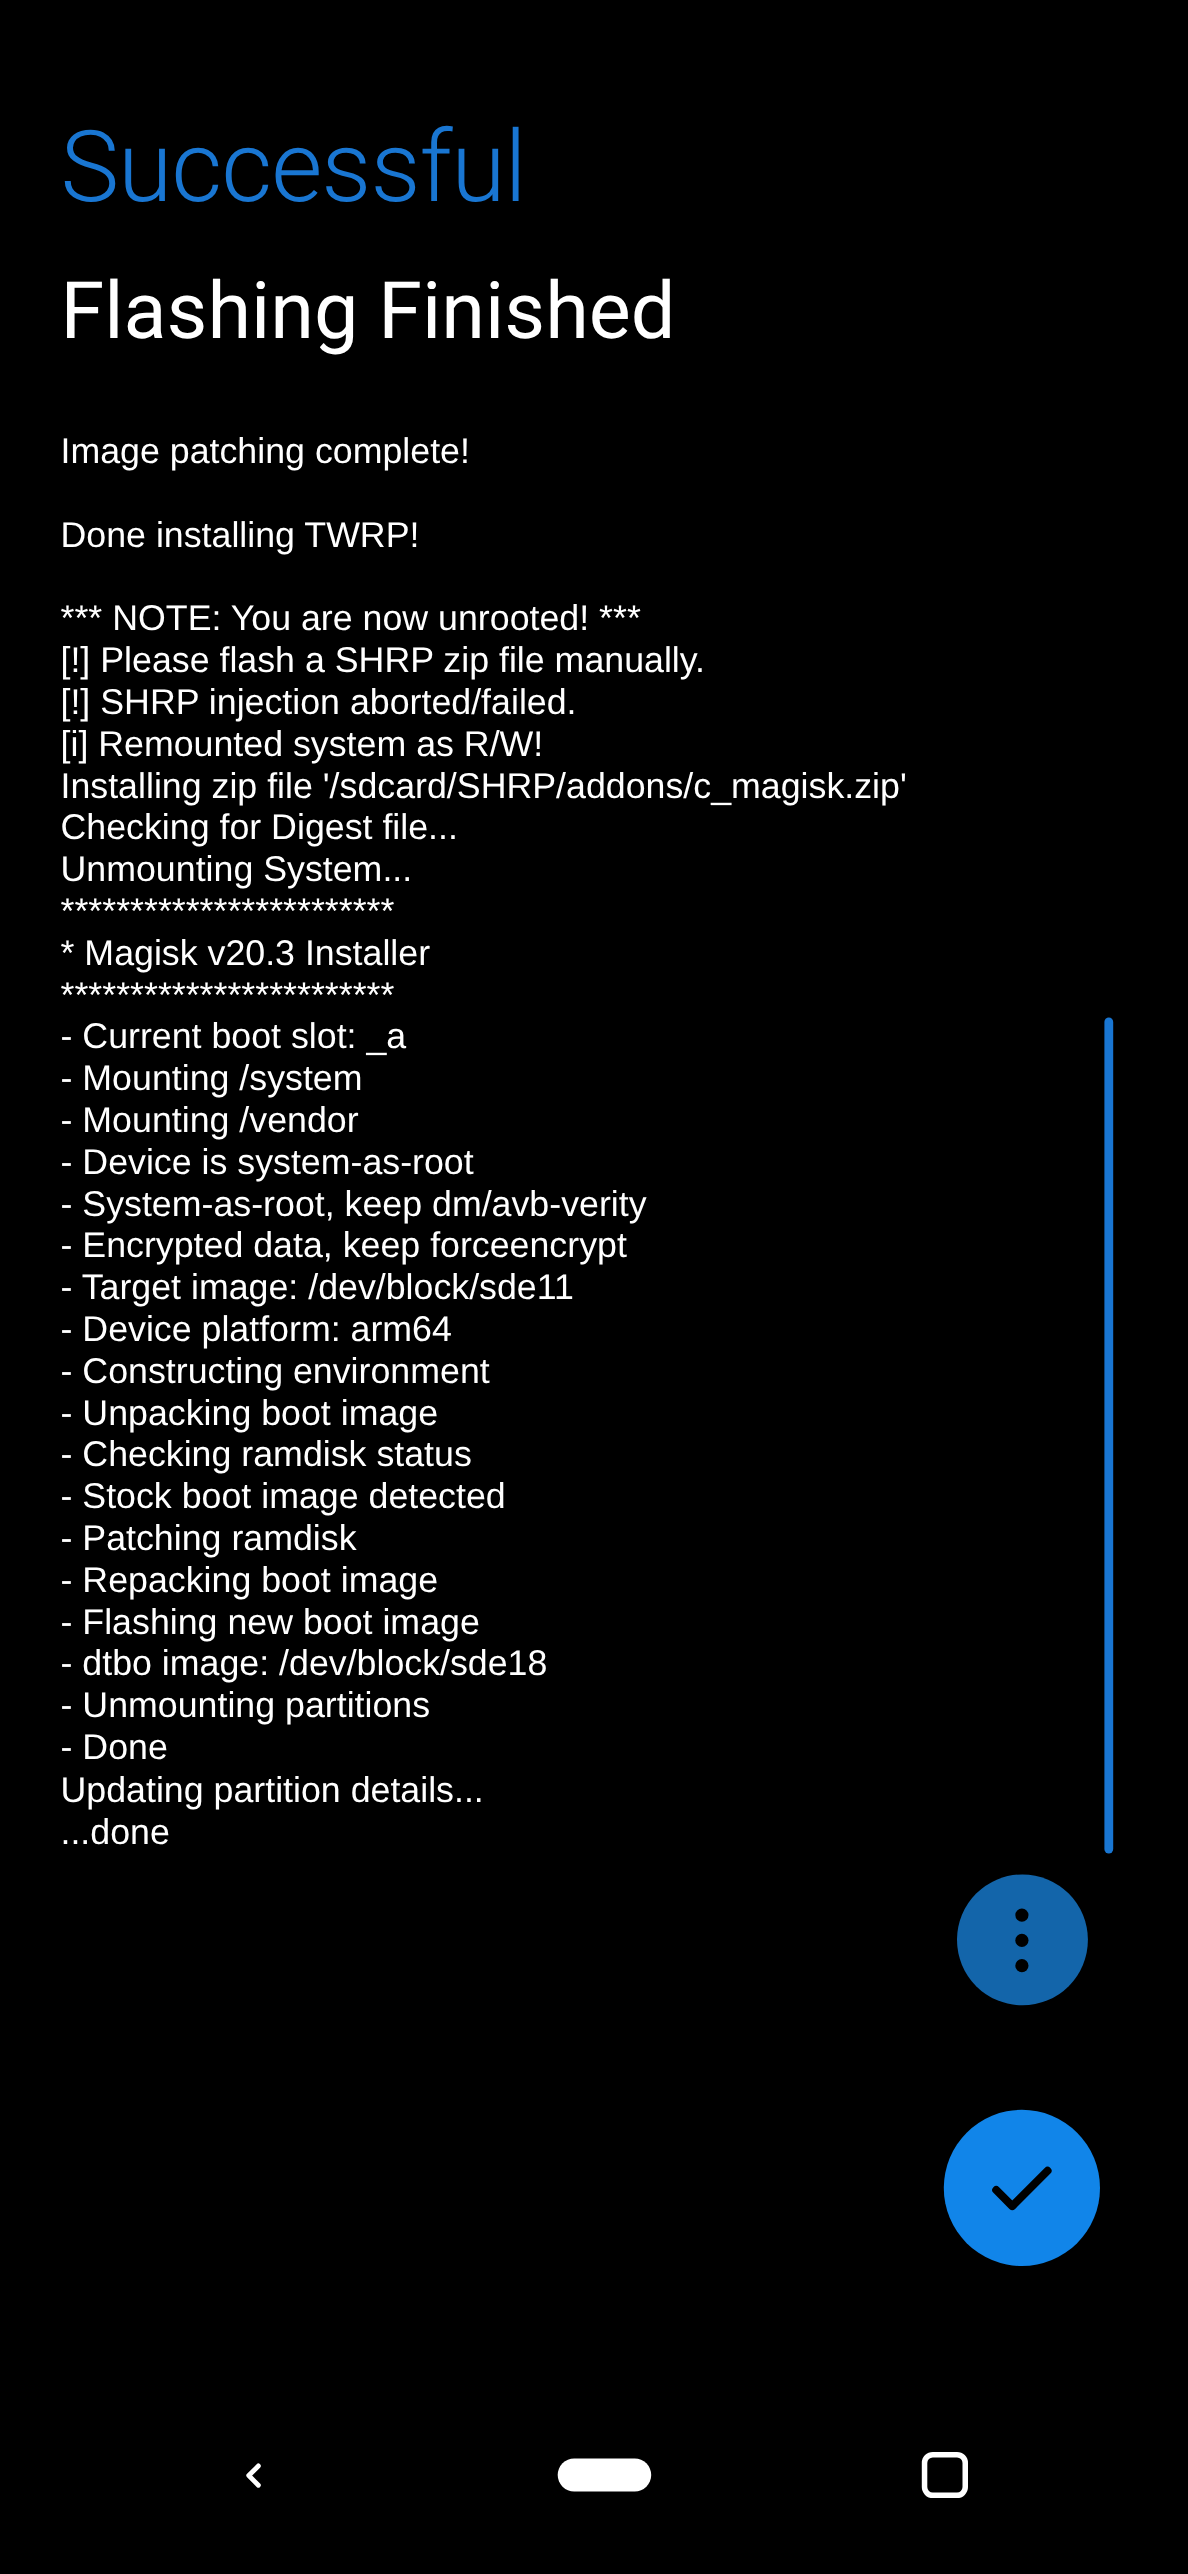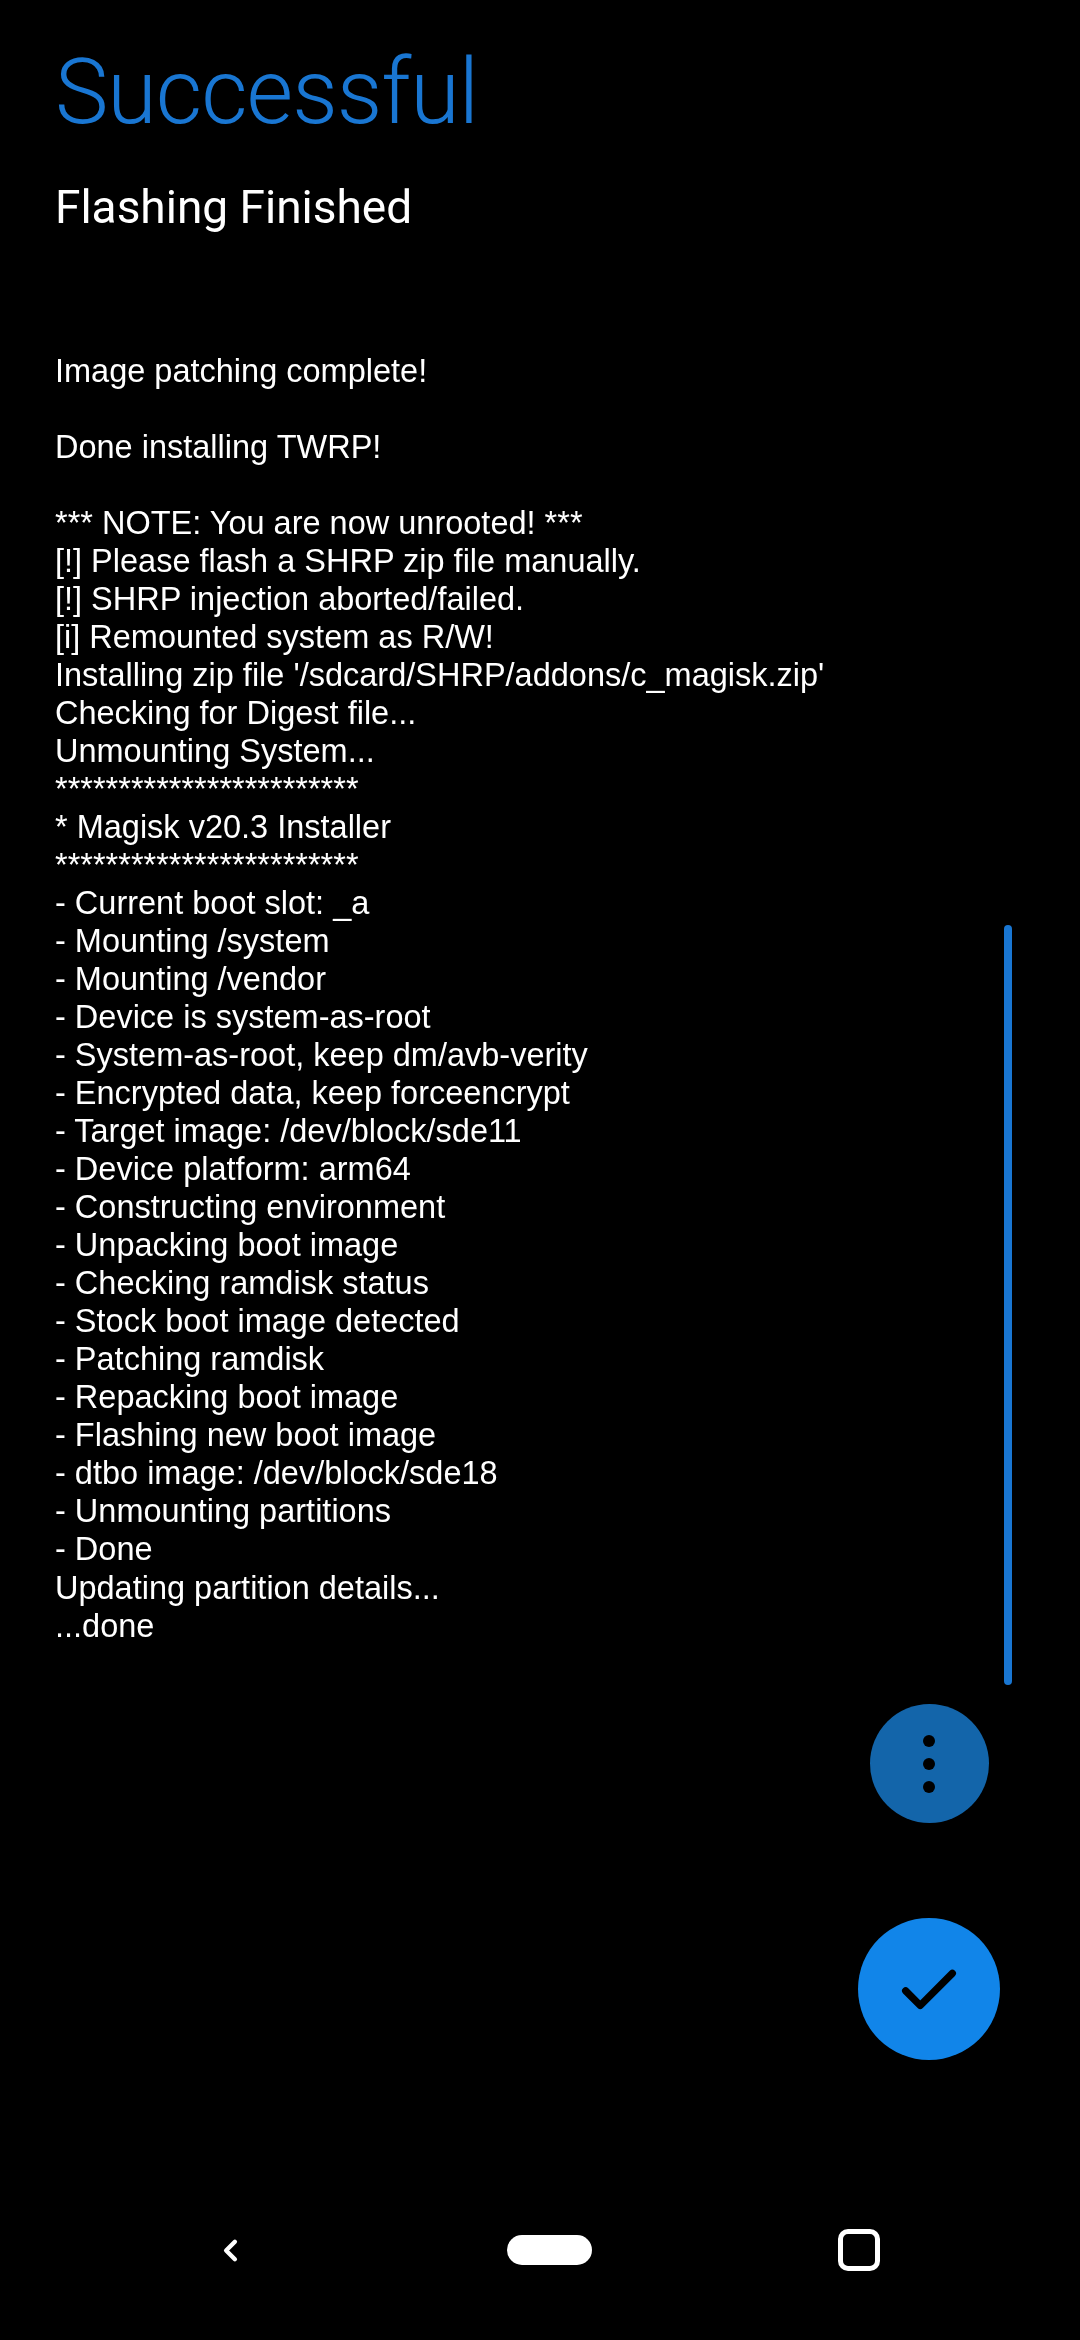--- a/index.html
+++ b/index.html
@@ -12,38 +12,38 @@
       width: 1080px;
       height: 2340px;
       background: #000000;
       color: #ffffff;
       font-family: -apple-system, BlinkMacSystemFont, 'Segoe UI', Roboto, sans-serif;
       overflow: hidden;
       position: relative;
     }
     
     .container {
-      padding: 40px 55px 0 55px;
+      padding: 100px 55px 0 55px;
       height: 100%;
       position: relative;
     }
     
     .title {
       color: #1976d2;
       font-size: 90px;
       font-weight: 300;
       margin-bottom: 35px;
       letter-spacing: -1px;
     }
     
     .subtitle {
       color: #ffffff;
-      font-size: 46px;
+      font-size: 72px;
       font-weight: 400;
-      margin-bottom: 118px;
+      margin-bottom: 66px;
     }
     
     .log-content {
       font-family: Liberation Sans, sans-serif;
       font-size: 32.5px;
       line-height: 1.17;
       white-space: pre-wrap;
       word-wrap: break-word;
       color: #ffffff;
       font-weight: 500;

